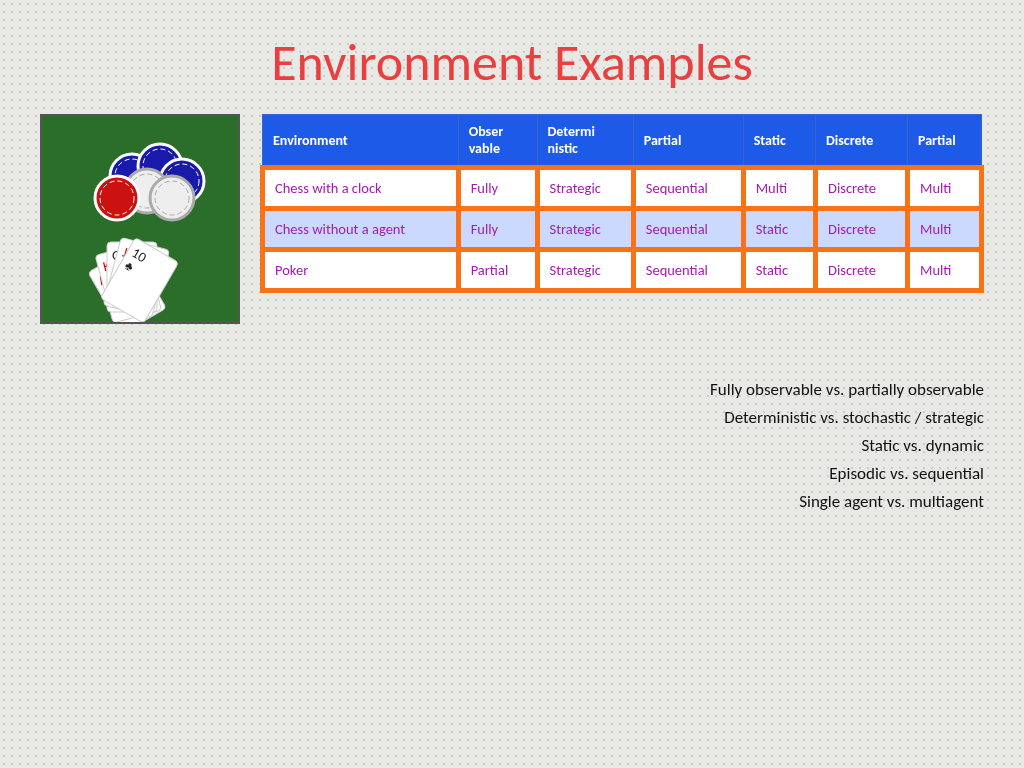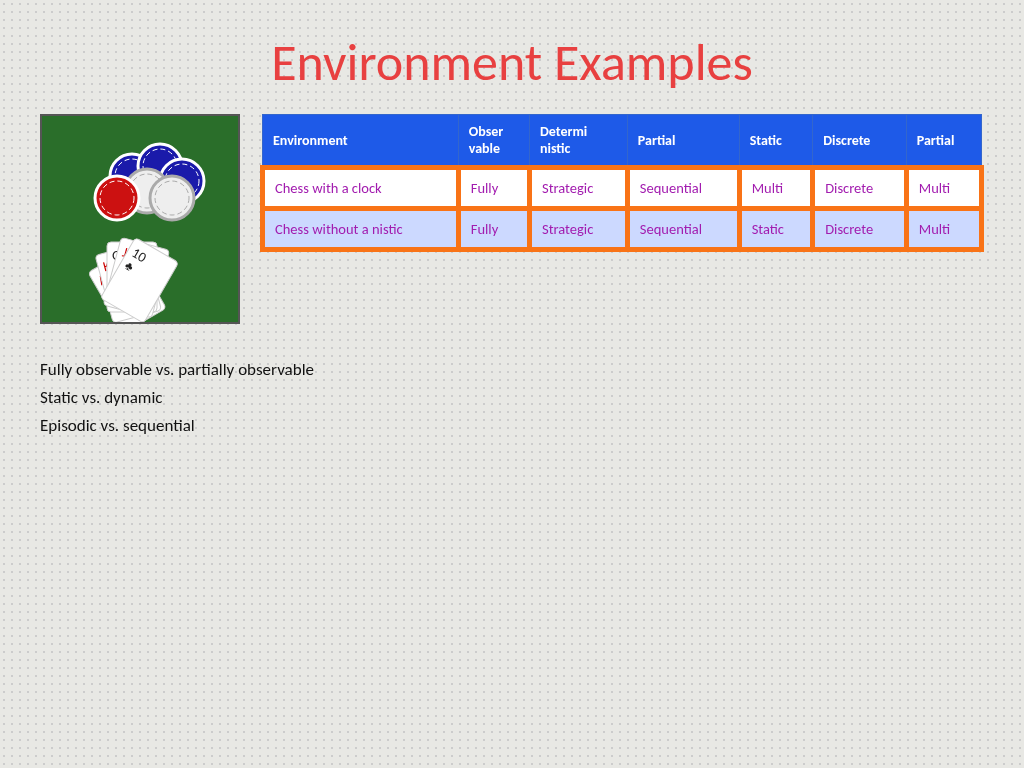--- a/index.html
+++ b/index.html
@@ -86,24 +86,25 @@
     }
 
     tbody td {
       padding: 9px 10px;
       border: 5px solid #f97316;
       color: #a21caf;
       font-size: 14.5px;
     }
 
     .bottom-notes {
-      margin-top: 32px;
+      margin-top: 52px;
       font-size: 17px;
       color: #111;
       line-height: 1.65;
+      text-align: right;
     }
 
     
     .casino-svg {
       width: 200px;
       height: 210px;
     }
   </style>
 </head>
 <body>
@@ -185,31 +186,42 @@
         <tr>
               <td>Chess with a clock</td>
               <td>Fully</td>
               <td>Strategic</td>
               <td>Sequential</td>
               <td>Multi</td>
               <td>Discrete</td>
               <td>Multi</td>
             </tr>
             <tr>
-              <td>Chess without a nistic</td>
+              <td>Chess without a agent</td>
               <td>Fully</td>
               <td>Strategic</td>
               <td>Sequential</td>
               <td>Static</td>
               <td>Discrete</td>
               <td>Multi</td>
             </tr>
+            <tr>
+              <td>Poker</td>
+              <td>Partial</td>
+              <td>Strategic</td>
+              <td>Sequential</td>
+              <td>Static</td>
+              <td>Discrete</td>
+              <td>Multi</td>
+            </tr>
           </tbody>
       </table>
     </div>
   </div>
 
   <div class="bottom-notes" id="notes-container">
   <div>Fully observable vs. partially observable</div>
+      <div>Deterministic vs. stochastic / strategic</div>
       <div>Static vs. dynamic</div>
       <div>Episodic vs. sequential</div>
+      <div>Single agent vs. multiagent</div>
     </div>
 </div>
 
 </body></html>

